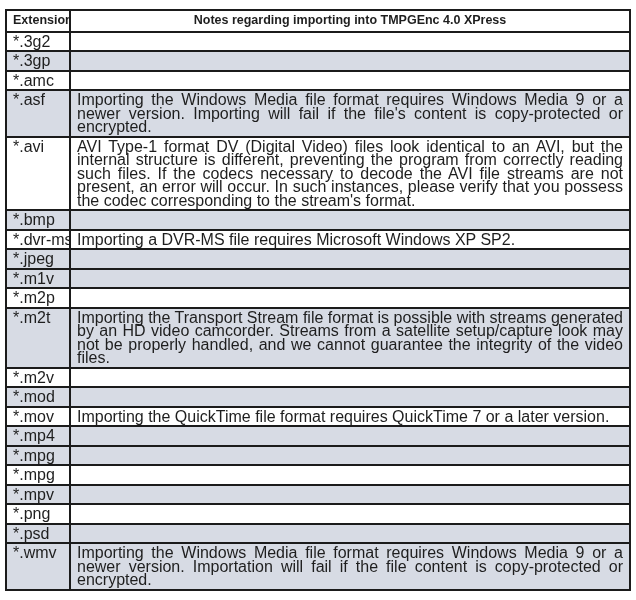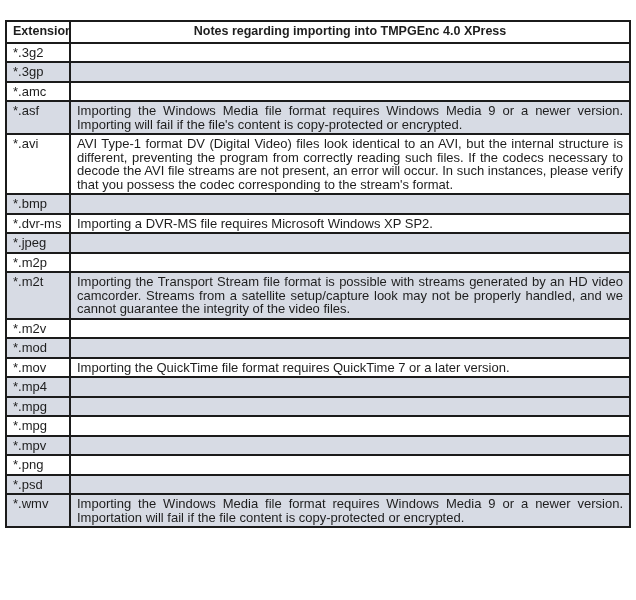--- a/index.html
+++ b/index.html
@@ -10,30 +10,30 @@
     width: 636px;
     height: 600px;
     background: #ffffff;
     font-family: "Liberation Sans", sans-serif;
     position: relative;
     overflow: hidden;
   }
   .doc-table {
     position: absolute;
     left: 5px;
-    top: 20px;
+    top: 9px;
     width: 626px;
     border-collapse: collapse;
     table-layout: fixed;
   }
   .doc-table th,
   .doc-table td {
     border: 2px solid var(--border-color, #1b1b1b);
     color: #1e1e1e;
-    font-size: 13px;
+    font-size: 16px;
     line-height: 13.5px;
     vertical-align: top;
     padding: 2px 6px;
     overflow: hidden;
   }
   .doc-table th {
     font-weight: bold;
     font-size: 12.5px;
     text-align: center;
     padding: 3px 6px;
@@ -92,20 +92,24 @@
         <td class="note-cell"></td>
       </tr>
       <tr>
         <td class="ext-cell">*.dvr-ms</td>
         <td class="note-cell">Importing a DVR-MS file requires Microsoft Windows XP SP2.</td>
       </tr>
       <tr class="shaded">
         <td class="ext-cell">*.jpeg</td>
         <td class="note-cell"></td>
       </tr>
+      <tr class="shaded">
+        <td class="ext-cell">*.m1v</td>
+        <td class="note-cell"></td>
+      </tr>
       <tr>
         <td class="ext-cell">*.m2p</td>
         <td class="note-cell"></td>
       </tr>
       <tr class="shaded">
         <td class="ext-cell">*.m2t</td>
         <td class="note-cell">Importing the Transport Stream file format is possible with streams generated by an HD video camcorder. Streams from a satellite setup/capture look may not be properly handled, and we cannot guarantee the integrity of the video files.</td>
       </tr>
       <tr>
         <td class="ext-cell">*.m2v</td>

